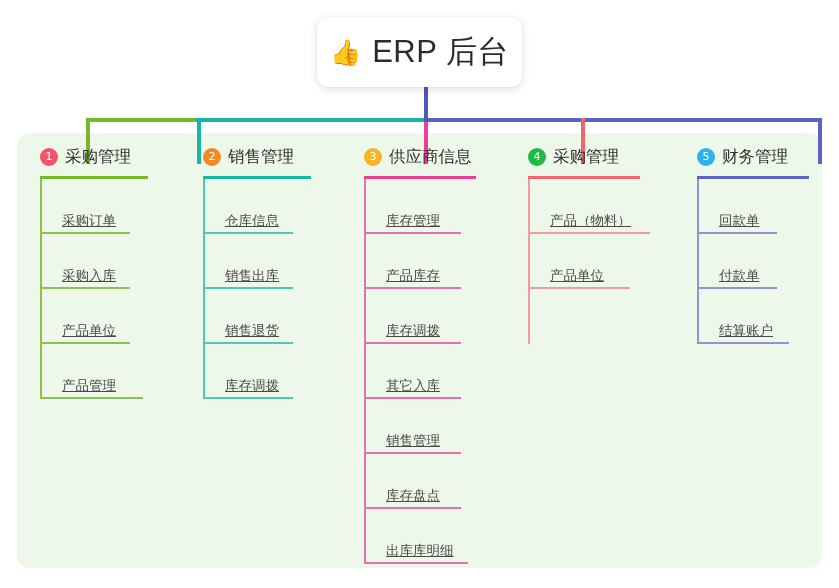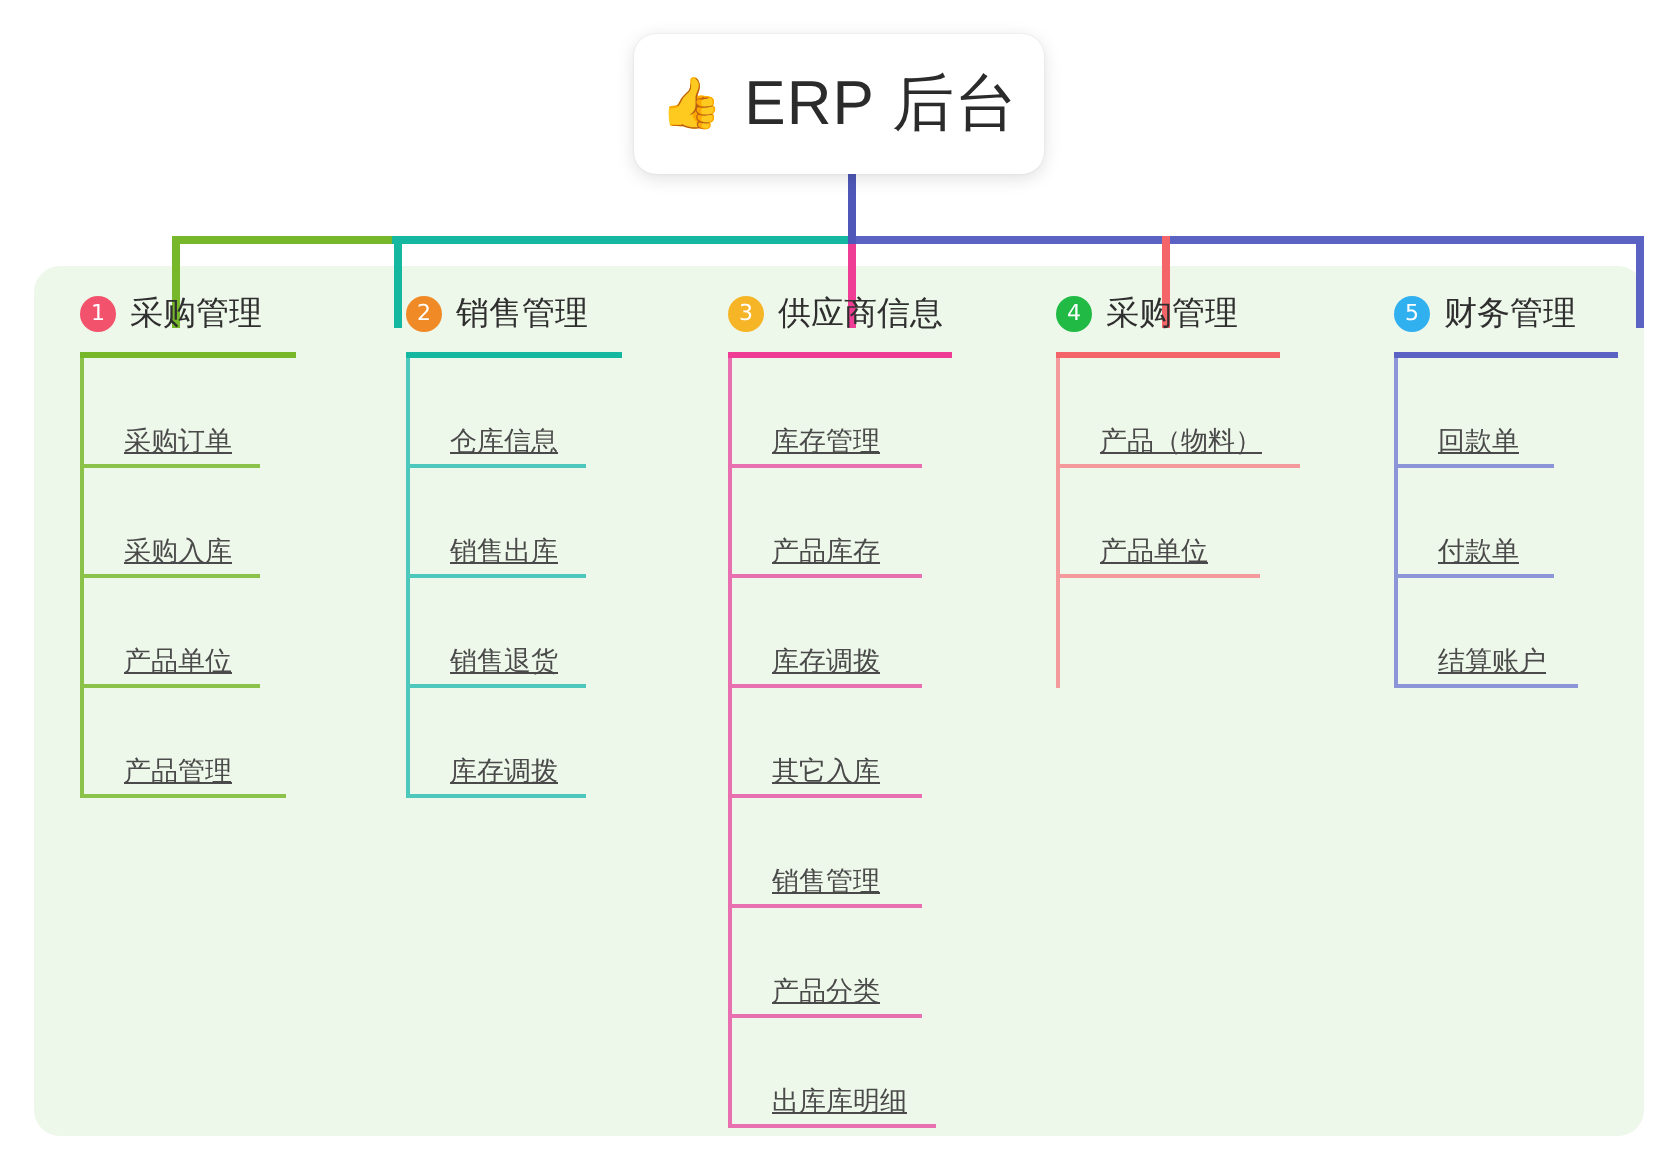--- a/index.html
+++ b/index.html
@@ -226,21 +226,21 @@
       </div>
       <div class="item">
         <span class="item-label">其它入库</span>
         <span class="item-rule" style="width:95px"></span>
       </div>
       <div class="item">
         <span class="item-label">销售管理</span>
         <span class="item-rule" style="width:95px"></span>
       </div>
       <div class="item">
-        <span class="item-label">产品分类</span>
+        <span class="item-label">库存盘点</span>
         <span class="item-rule" style="width:95px"></span>
       </div>
       <div class="item">
         <span class="item-label">出库库明细</span>
         <span class="item-rule" style="width:102px"></span>
       </div>
     </div>
   </div>
 
   <div class="column t4" id="col-4">

